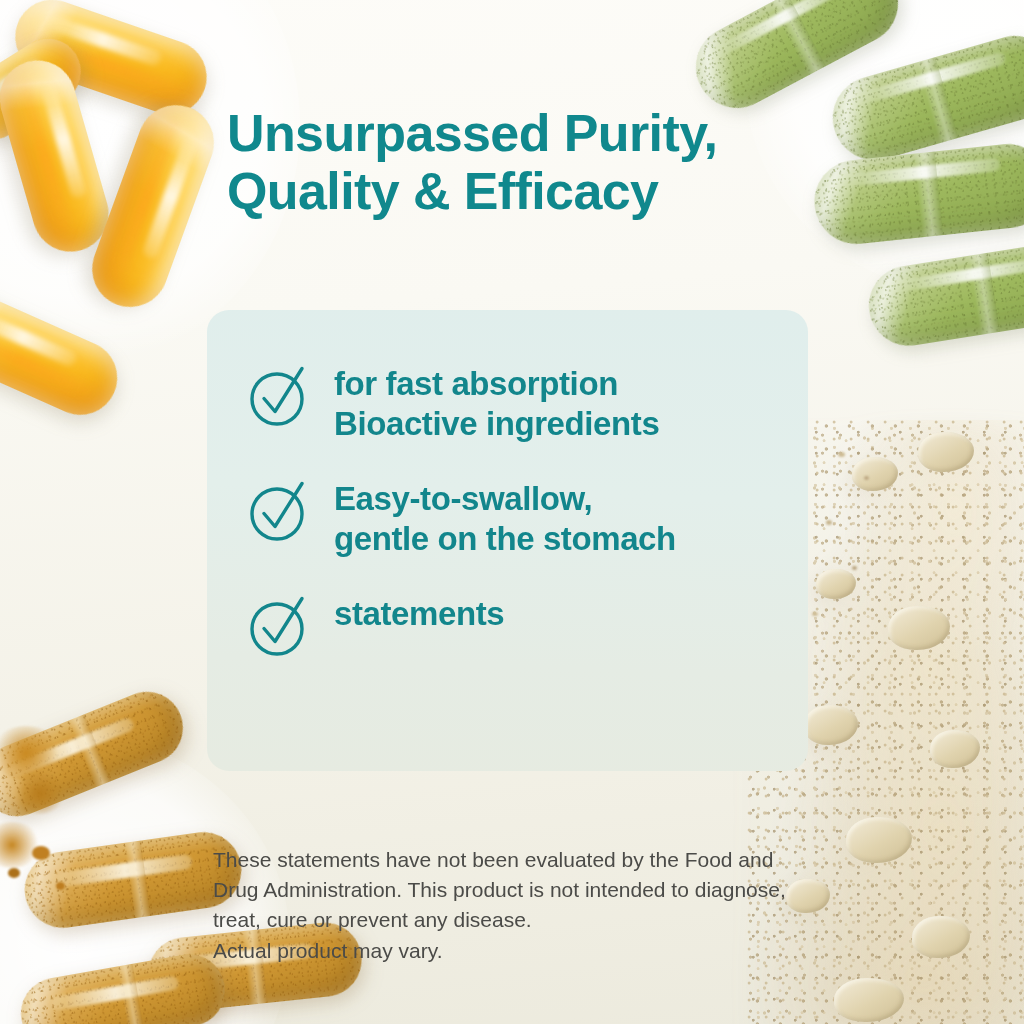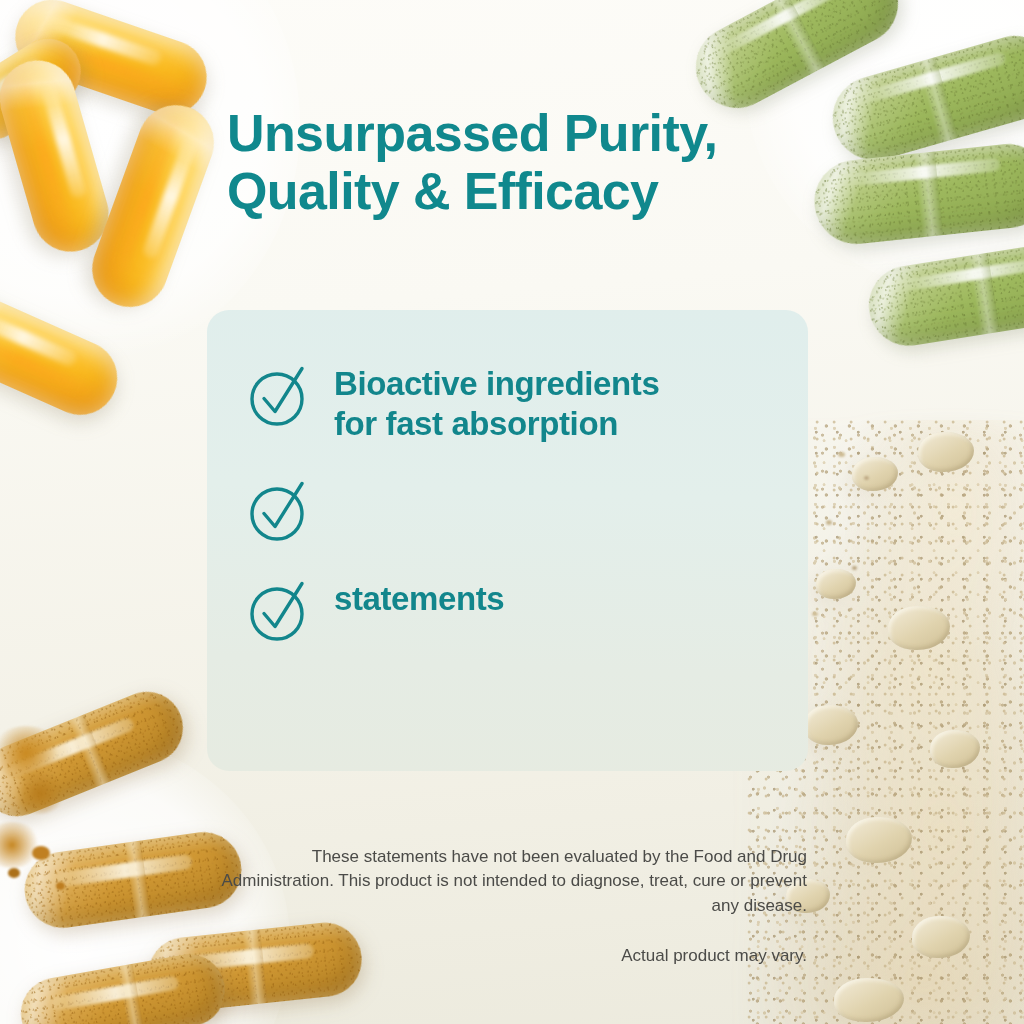--- a/index.html
+++ b/index.html
@@ -222,27 +222,26 @@
     letter-spacing:-.4px;
     color:#12868c;
     padding-top:2px;
   }
 
   
   .disclaimer{
     position:absolute;
     left:213px; top:845px;
     width:594px;
-    text-align:right;
-    font-size:17px;
+    text-align:left;
+    font-size:21px;
     line-height:1.44;
     color:#4b4b48;
   }
   .disclaimer .vary{
-    margin-top:26px;
   }
 
   
   .plate{
     position:absolute; border-radius:50%;
     background:radial-gradient(circle,#ffffff 0%,rgba(255,255,255,.75) 55%,rgba(255,255,255,0) 75%);
     pointer-events:none;
   }
 </style>
 </head>
@@ -342,32 +341,36 @@
   <div class="benefits">
 
     <div class="benefit">
       <span class="check-icon">
         <svg viewBox="0 0 64 64" fill="none" xmlns="http://www.w3.org/2000/svg">
           <circle cx="29" cy="35" r="25" stroke="#12868c" stroke-width="3.4"></circle>
           <path d="M16 34.5 L27 47.5 L54 4.5" stroke="#12868c" stroke-width="3.4" stroke-linecap="round" stroke-linejoin="round"></path>
         </svg>
       </span>
       <div class="benefit-text">
+        <div>for fast absorption</div>
         <div>Bioactive ingredients</div>
-        <div>for fast absorption</div>
       </div>
     </div>
 
     <div class="benefit">
       <span class="check-icon">
         <svg viewBox="0 0 64 64" fill="none" xmlns="http://www.w3.org/2000/svg">
           <circle cx="29" cy="35" r="25" stroke="#12868c" stroke-width="3.4"></circle>
           <path d="M16 34.5 L27 47.5 L54 4.5" stroke="#12868c" stroke-width="3.4" stroke-linecap="round" stroke-linejoin="round"></path>
         </svg>
       </span>
+      <div class="benefit-text">
+        <div>Easy-to-swallow,</div>
+        <div>gentle on the stomach</div>
+      </div>
     </div>
 
     <div class="benefit">
       <span class="check-icon">
         <svg viewBox="0 0 64 64" fill="none" xmlns="http://www.w3.org/2000/svg">
           <circle cx="29" cy="35" r="25" stroke="#12868c" stroke-width="3.4"></circle>
           <path d="M16 34.5 L27 47.5 L54 4.5" stroke="#12868c" stroke-width="3.4" stroke-linecap="round" stroke-linejoin="round"></path>
         </svg>
       </span>
       <div class="benefit-text">

